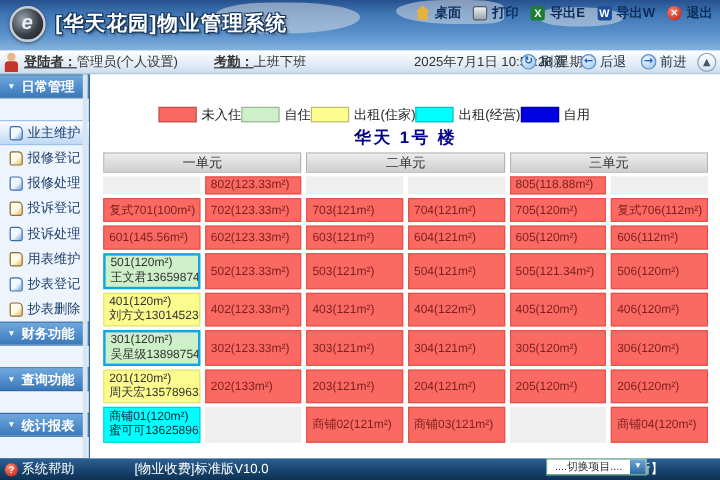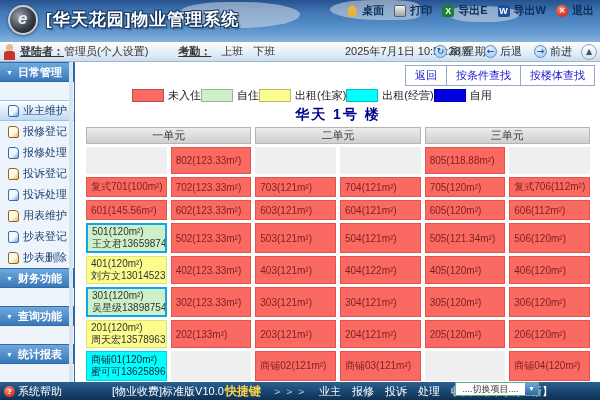--- a/index.html
+++ b/index.html
@@ -29,21 +29,21 @@
 
   
   .tbar { position:absolute; left:0; top:42px; width:600px; height:20px;
           background:linear-gradient(180deg,#fefefe,#dde9f5 70%,#cddcec); border-bottom:1px solid #9db8d2;
           display:flex; align-items:center; color:#333; }
   .person { position:relative; width:13px; height:16px; margin:0 4px 0 3px; }
   .person::before { content:""; position:absolute; left:3px; top:0; width:7px; height:7px; border-radius:50%; background:#e8b88a; }
   .person::after { content:""; position:absolute; left:1px; top:7px; width:11px; height:9px; border-radius:3px 3px 0 0; background:#c5352b; }
   .tbar b { font-weight:bold;text-decoration:underline; }
   .tbar .gap { margin-left:30px; }
-  .tbar .lnk { margin-left:10px; cursor:pointer; }
+  .tbar .lnk { cursor:pointer; }
   .tbar-date { position:absolute; left:345px; }
   .tbar-nav { position:absolute; right:28px; display:flex; gap:12px; align-items:center; }
   .nav-item { display:flex; gap:3px; align-items:center; cursor:pointer; color:#234; }
   .nav-ic { width:13px; height:13px; border-radius:50%; background:radial-gradient(circle at 35% 30%,#eaf4ff,#9cc3ea); border:1px solid #5d8fc2;
             color:#1a5fb8; font:bold 9px/11px "DejaVu Sans",sans-serif; text-align:center; }
   .collapse-btn { position:absolute; right:3px; top:2px; width:16px; height:16px; border-radius:50%;
                   background:linear-gradient(#fff,#d5e2ef); border:1px solid #8aa6c2; color:#456;
                   font:8px/14px "DejaVu Sans",sans-serif; text-align:center; cursor:pointer; }
 
   
@@ -71,21 +71,21 @@
   .gridwrap { position:absolute; left:6px; top:62px; width:512px; }
   table.grid { width:100%; table-layout:fixed; border-collapse:separate; border-spacing:4px 3px; }
   .grid th { height:17px; background:linear-gradient(#ececec,#cfcfcf); border:1px solid #b5b5b5; font-weight:normal; color:#333; font-size:11px; }
   .grid td { font-size:10px; padding:1px 4px; vertical-align:middle; overflow:hidden; white-space:nowrap; }
   .grid td.empty { background:#efefef; }
   .grid td div { line-height:12px; }
   .s-vacant { background:#fa6a62; color:#7d1f1f; border:1px solid #e4524c; }
   .s-self { background:#cdf0c8; color:#333; border:2px solid #0ea5e9; }
   .s-rent-home { background:#fbfb8e; color:#333; border:1px solid #e3e372; }
   .s-rent-biz { background:#00ffff; color:#123; border:1px solid #00d5d5; }
-  .grid tr:nth-child(1) td { height:27px; }
+  .grid tr:nth-child(1) td { height:15px; }
   .grid tr:nth-child(2) td, .grid tr:nth-child(3) td { height:20px; }
   .grid tr:nth-child(n+4) td { height:27px; }
   .grid tr:nth-child(8) td { height:30px; }
 
   
   .footer { position:absolute; left:0; top:382px; width:600px; height:18px;
             background:linear-gradient(180deg,#2d6091,#16436d 60%,#0e3152); color:#fff; }
   .footer .abs { position:absolute; top:0; line-height:18px; white-space:nowrap; }
   .f-help { left:4px; display:flex; align-items:center; gap:3px; cursor:pointer; }
   .f-qicon { width:11px; height:11px; border-radius:50%; background:radial-gradient(circle at 35% 30%,#ff8a76,#c41808);
@@ -217,25 +217,20 @@
           </div>
           <div class="sb-hdr">
             <span class="arr">▼</span>
             <span>后台管理</span>
           </div>
         </div>
       <div class="sb-scroll"></div>
     </div>
 
     <div class="main">
-      <div class="linkbox">
-        <span>返回</span>
-        <span>按条件查找</span>
-        <span>按楼体查找</span>
-      </div>
       <div class="legend" id="legend">
           <span class="leg-item">
             <span class="leg-sw" style="background:#fa6a62"></span>
             <span>未入住</span>
           </span>
           <span class="leg-item">
             <span class="leg-sw" style="background:#cdf0c8"></span>
             <span>自住</span>
           </span>
           <span class="leg-item">
@@ -346,32 +341,19 @@
       </div>
     </div>
   </div>
 
   <div class="footer">
     <span class="abs f-help">
       <span class="f-qicon">?</span>
       <span>系统帮助</span>
     </span>
     <span class="abs f-ver">[物业收费]标准版V10.0</span>
-    <span class="abs f-short">
-      <span class="f-sclabel">快捷键</span>
-      <span class="f-arrows">＞＞＞</span>
-      <span id="shortcuts" style="display:flex;gap:11px;">
-          <span class="sc">业主</span>
-          <span class="sc">报修</span>
-          <span class="sc">投诉</span>
-          <span class="sc">处理</span>
-          <span class="sc">收费</span>
-          <span class="sc">催欠</span>
-          <span class="sc">查询</span>
-        </span>
-    </span>
     <span class="abs f-refresh">【刷〇新】</span>
     <span class="abs f-switch">
       <span class="txt">....切换项目....</span>
       <span class="dd">▼</span>
     </span>
   </div>
 </div>
 
 </body></html>

